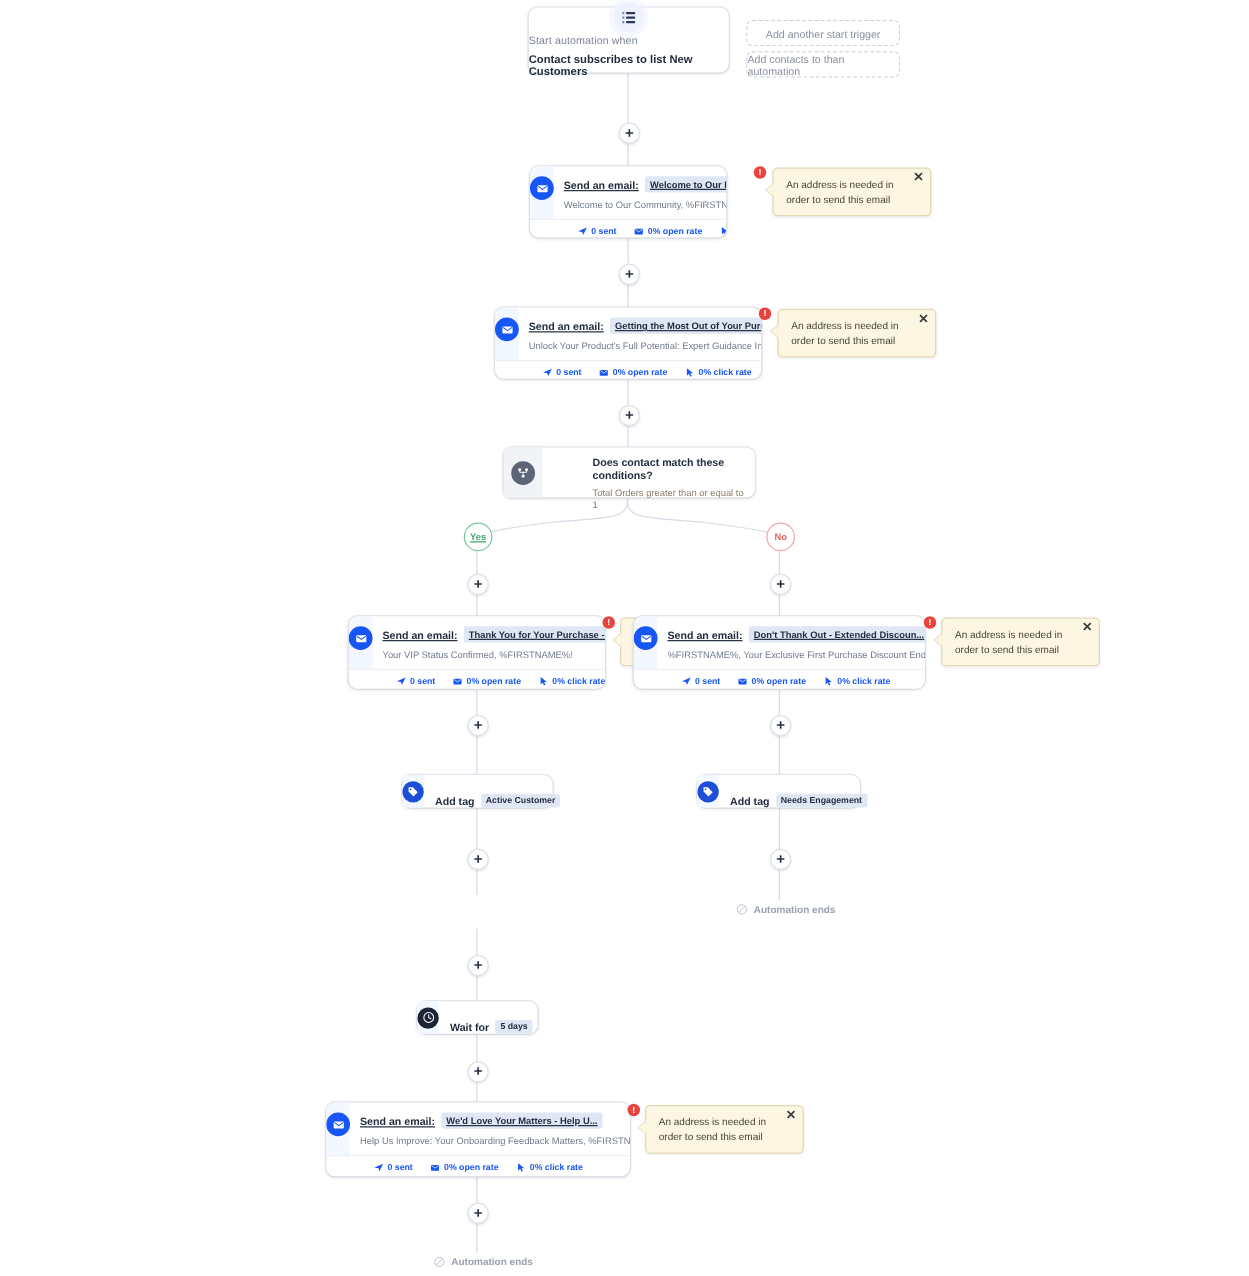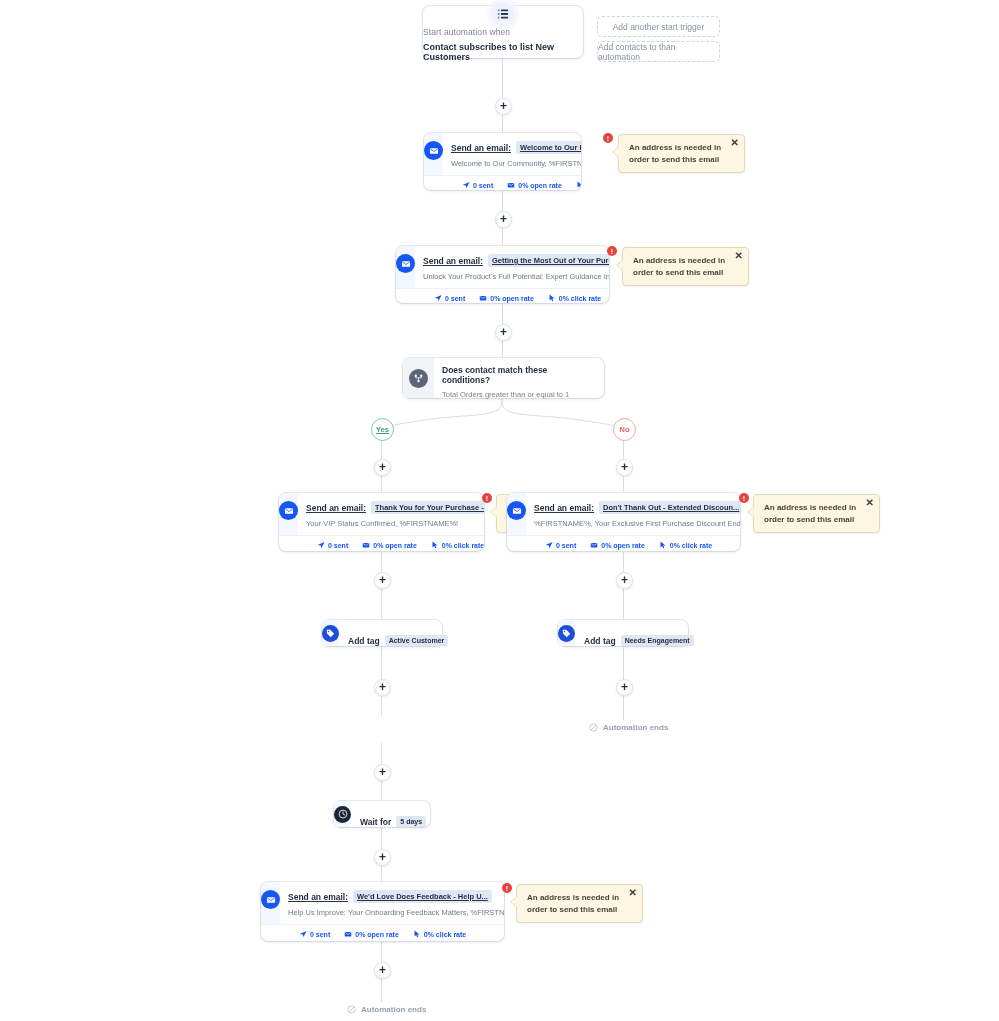--- a/index.html
+++ b/index.html
@@ -70,21 +70,21 @@
   .email-stats{
     display:flex;align-items:center;gap:14px;padding:5px 0 6px 38px;
     border-top:1px solid #eef0f5;
   }
   .stat{display:flex;align-items:center;gap:3px;font-size:7px;font-weight:700;color:#1656f5;white-space:nowrap;}
 
   
   #cond-card{left:403px;top:358px;width:201px;height:40px;display:flex;}
   .cond-iconwrap{width:31px;background:#f2f3f7;display:flex;align-items:center;justify-content:center;}
   .cond-circ{width:19px;height:19px;border-radius:50%;background:#5c6478;display:flex;align-items:center;justify-content:center;}
-  .cond-body{flex:1;padding:7px 8px;}
+  .cond-body{flex:1;padding:7px 8px;margin-left:32px;}
   .cond-title{font-size:8.5px;font-weight:700;color:#1f2a3d;}
   .cond-sub{font-size:7.5px;color:#8a7f6a;margin-top:5px;}
 
   
   .branch-lbl{
     position:absolute;width:21px;height:21px;border-radius:50%;background:#fff;
     display:flex;align-items:center;justify-content:center;
     font-size:7.5px;font-weight:700;z-index:6;
   }
   #yes-label{left:371px;top:418px;border:1px solid #7fc9a0;color:#3ea76f;text-decoration:underline;}
@@ -106,21 +106,21 @@
     position:absolute;display:flex;align-items:center;gap:5px;
     font-size:8px;color:#9aa0b0;font-weight:600;z-index:3;
   }
 
   
   .tip{
     position:absolute;background:#fdf6e3;border:1px solid #e4d9b4;border-radius:4px;
     padding:7px 20px 7px 10px;z-index:8;
     box-shadow:0 1px 2px rgba(40,40,40,.07);
   }
-  .tip-text{font-size:8px;color:#4a4334;line-height:1.45;white-space:pre-line;font-weight:bold;}
+  .tip-text{font-size:8px;color:#4a4334;line-height:1.45;white-space:pre-line;}
   .tip:after{
     content:"";position:absolute;left:-6px;top:12px;width:0;height:0;
     border-top:5px solid transparent;border-bottom:5px solid transparent;
     border-right:6px solid #fdf6e3;
   }
   .tip:before{
     content:"";position:absolute;left:-7px;top:12px;width:0;height:0;
     border-top:5px solid transparent;border-bottom:5px solid transparent;
     border-right:6px solid #e4d9b4;
   }
@@ -507,21 +507,21 @@
         <div class="circ-icon">
           <svg width="10" height="10" viewBox="0 0 16 16">
               <rect x="1.5" y="3.5" width="13" height="9" rx="1.4" fill="#fff"></rect>
               <path d="M2.2 4.6 L8 8.8 L13.8 4.6" stroke="#1656f5" stroke-width="1.3" fill="none"></path>
             </svg>
         </div>
       </div>
       <div class="email-body">
         <div class="email-line1">
           <span class="email-label">Send an email:</span>
-          <span class="subject-chip">We'd Love Does Feedback - Help U...</span>
+          <span class="subject-chip">We'd Love Your Matters - Help U...</span>
         </div>
         <div class="email-preview">Help Us Improve: Your Onboarding Feedback Matters, %FIRSTNAME%!</div>
       </div>
     </div>
     <div class="email-stats">
       <span class="stat">
         <svg width="8" height="8" viewBox="0 0 16 16">
             <path d="M1 8 L15 2 L9 14 L7.6 9.2 Z" fill="#1656f5"></path>
           </svg>
         <span>0 sent</span>

